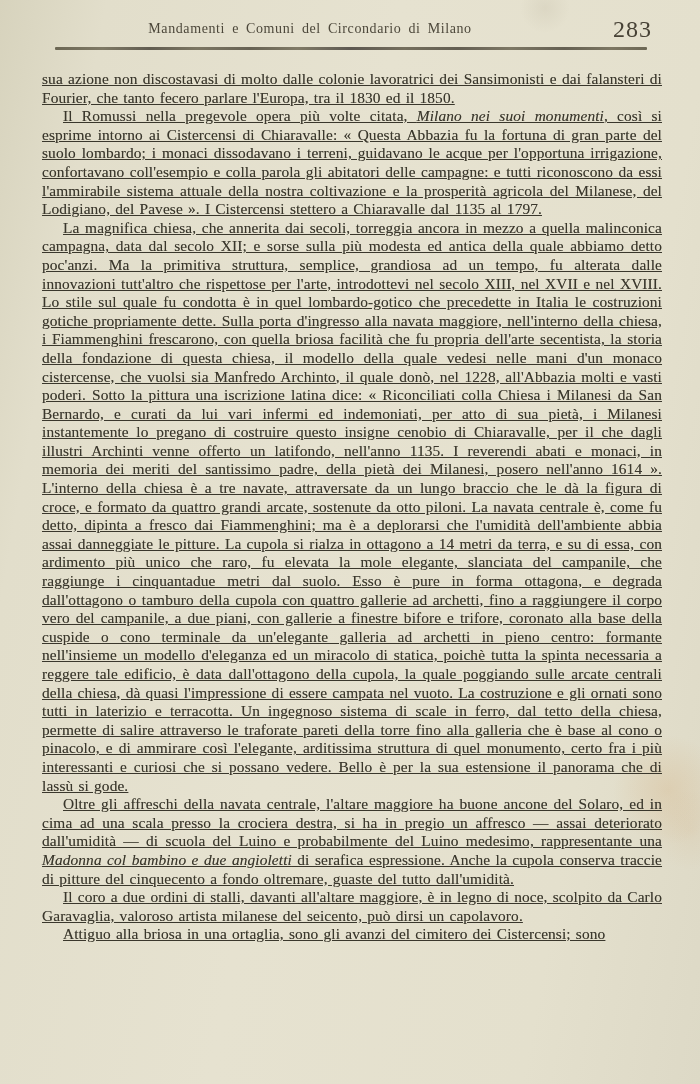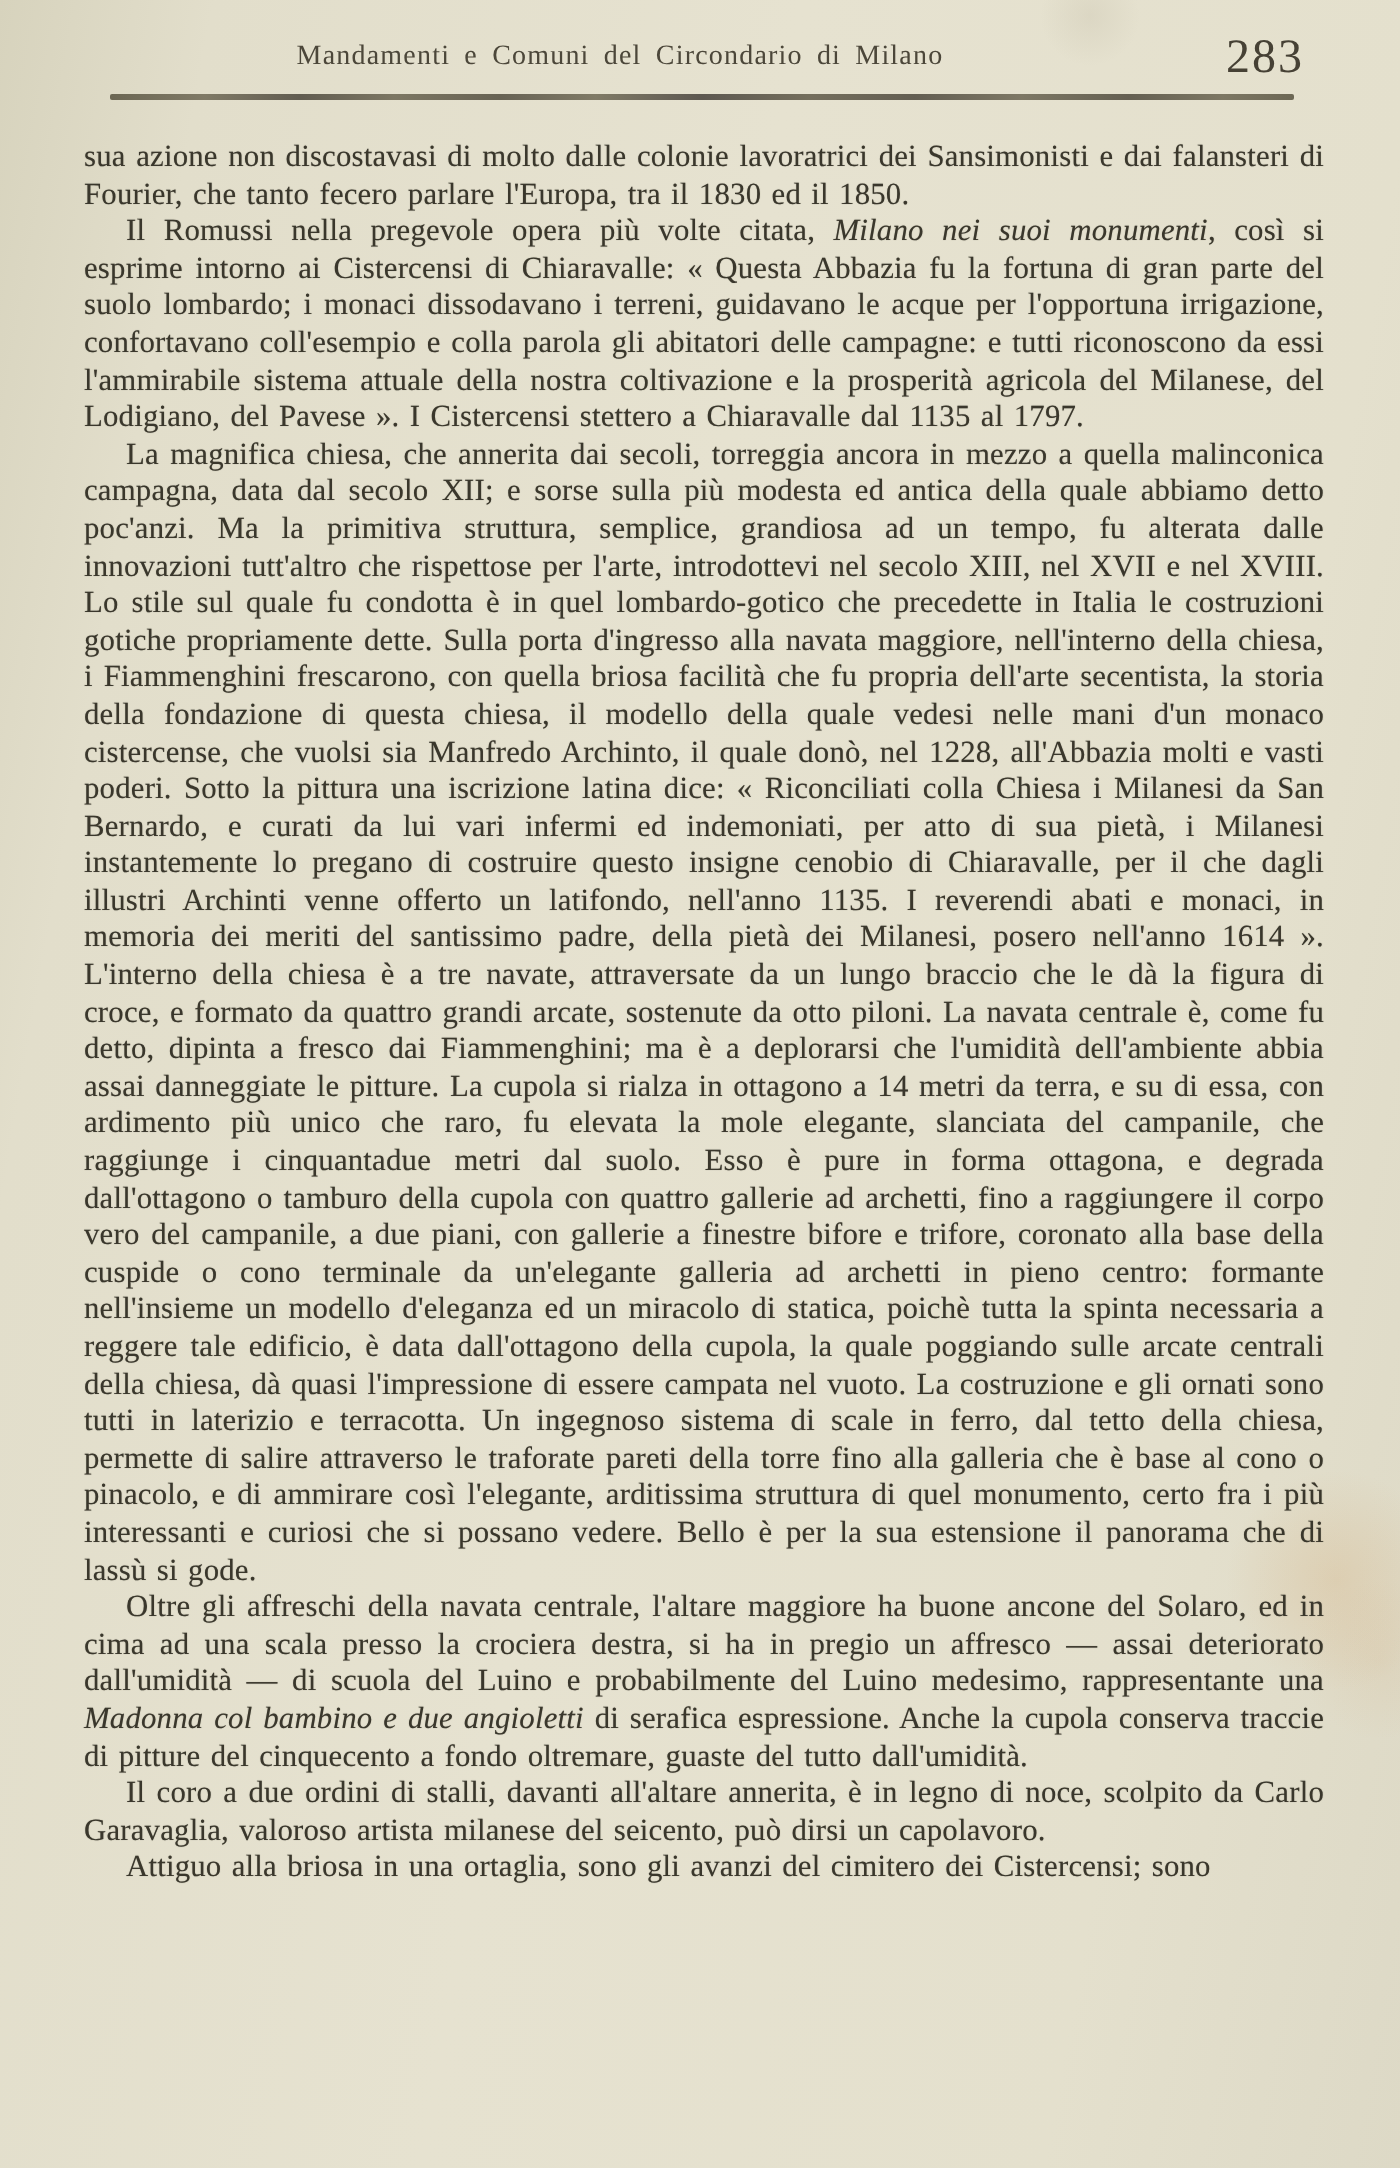--- a/index.html
+++ b/index.html
@@ -66,34 +66,35 @@
     font-size: 15.4px;
     line-height: 18.6px;
     letter-spacing: 0.1px;
     word-spacing: 1.2px;
     hyphens: auto;
   }
   .text-block p {
     margin: 0;
     color: #3a372c;
     text-shadow: 0 0 0.5px rgba(58,55,44,0.45);
+    text-decoration: underline;
   }
   .text-block p.indent { text-indent: 21px; }
   .text-block em { font-style: italic; }
 </style>
 </head>
 <body>
 
 <div class="page">
   <div class="running-head">
     <div class="running-title">Mandamenti e Comuni del Circondario di Milano</div>
     <div class="page-number">283</div>
   </div>
   <div class="head-rule"></div>
   <div class="text-block">
       <p><span>sua azione non discostavasi di molto dalle colonie lavoratrici dei Sansimonisti e dai falansteri di Fourier, che tanto fecero parlare l'Europa, tra il 1830 ed il 1850.</span></p>
       <p class="indent"><span>Il Romussi nella pregevole opera più volte citata, </span><em>Milano nei suoi monumenti</em><span>, così si esprime intorno ai Cistercensi di Chiaravalle: « Questa Abbazia fu la fortuna di gran parte del suolo lombardo; i monaci dissodavano i terreni, guidavano le acque per l'opportuna irrigazione, confortavano coll'esempio e colla parola gli abitatori delle campagne: e tutti riconoscono da essi l'ammirabile sistema attuale della nostra coltivazione e la prosperità agricola del Milanese, del Lodigiano, del Pavese ». I Cistercensi stettero a Chiaravalle dal 1135 al 1797.</span></p>
       <p class="indent"><span>La magnifica chiesa, che annerita dai secoli, torreggia ancora in mezzo a quella malinconica campagna, data dal secolo XII; e sorse sulla più modesta ed antica della quale abbiamo detto poc'anzi. Ma la primitiva struttura, semplice, grandiosa ad un tempo, fu alterata dalle innovazioni tutt'altro che rispettose per l'arte, introdottevi nel secolo XIII, nel XVII e nel XVIII. Lo stile sul quale fu condotta è in quel lombardo-gotico che precedette in Italia le costruzioni gotiche propriamente dette. Sulla porta d'ingresso alla navata maggiore, nell'interno della chiesa, i Fiammenghini frescarono, con quella briosa facilità che fu propria dell'arte secentista, la storia della fondazione di questa chiesa, il modello della quale vedesi nelle mani d'un monaco cistercense, che vuolsi sia Manfredo Archinto, il quale donò, nel 1228, all'Abbazia molti e vasti poderi. Sotto la pittura una iscrizione latina dice: « Riconciliati colla Chiesa i Milanesi da San Bernardo, e curati da lui vari infermi ed indemoniati, per atto di sua pietà, i Milanesi instantemente lo pregano di costruire questo insigne cenobio di Chiaravalle, per il che dagli illustri Archinti venne offerto un latifondo, nell'anno 1135. I reverendi abati e monaci, in memoria dei meriti del santissimo padre, della pietà dei Milanesi, posero nell'anno 1614 ». L'interno della chiesa è a tre navate, attraversate da un lungo braccio che le dà la figura di croce, e formato da quattro grandi arcate, sostenute da otto piloni. La navata centrale è, come fu detto, dipinta a fresco dai Fiammenghini; ma è a deplorarsi che l'umidità dell'ambiente abbia assai danneggiate le pitture. La cupola si rialza in ottagono a 14 metri da terra, e su di essa, con ardimento più unico che raro, fu elevata la mole elegante, slanciata del campanile, che raggiunge i cinquantadue metri dal suolo. Esso è pure in forma ottagona, e degrada dall'ottagono o tamburo della cupola con quattro gallerie ad archetti, fino a raggiungere il corpo vero del campanile, a due piani, con gallerie a finestre bifore e trifore, coronato alla base della cuspide o cono terminale da un'elegante galleria ad archetti in pieno centro: formante nell'insieme un modello d'eleganza ed un miracolo di statica, poichè tutta la spinta necessaria a reggere tale edificio, è data dall'ottagono della cupola, la quale poggiando sulle arcate centrali della chiesa, dà quasi l'impressione di essere campata nel vuoto. La costruzione e gli ornati sono tutti in laterizio e terracotta. Un ingegnoso sistema di scale in ferro, dal tetto della chiesa, permette di salire attraverso le traforate pareti della torre fino alla galleria che è base al cono o pinacolo, e di ammirare così l'elegante, arditissima struttura di quel monumento, certo fra i più interessanti e curiosi che si possano vedere. Bello è per la sua estensione il panorama che di lassù si gode.</span></p>
       <p class="indent"><span>Oltre gli affreschi della navata centrale, l'altare maggiore ha buone ancone del Solaro, ed in cima ad una scala presso la crociera destra, si ha in pregio un affresco — assai deteriorato dall'umidità — di scuola del Luino e probabilmente del Luino medesimo, rappresentante una </span><em>Madonna col bambino e due angioletti</em><span> di serafica espressione. Anche la cupola conserva traccie di pitture del cinquecento a fondo oltremare, guaste del tutto dall'umidità.</span></p>
-      <p class="indent"><span>Il coro a due ordini di stalli, davanti all'altare annerita, è in legno di noce, scolpito da Carlo Garavaglia, valoroso artista milanese del seicento, può dirsi un capolavoro.</span></p>
+      <p class="indent"><span>Il coro a due ordini di stalli, davanti all'altare maggiore, è in legno di noce, scolpito da Carlo Garavaglia, valoroso artista milanese del seicento, può dirsi un capolavoro.</span></p>
       <p class="indent"><span>Attiguo alla briosa in una ortaglia, sono gli avanzi del cimitero dei Cistercensi; sono</span></p>
     </div>
 </div>
 
 </body></html>

